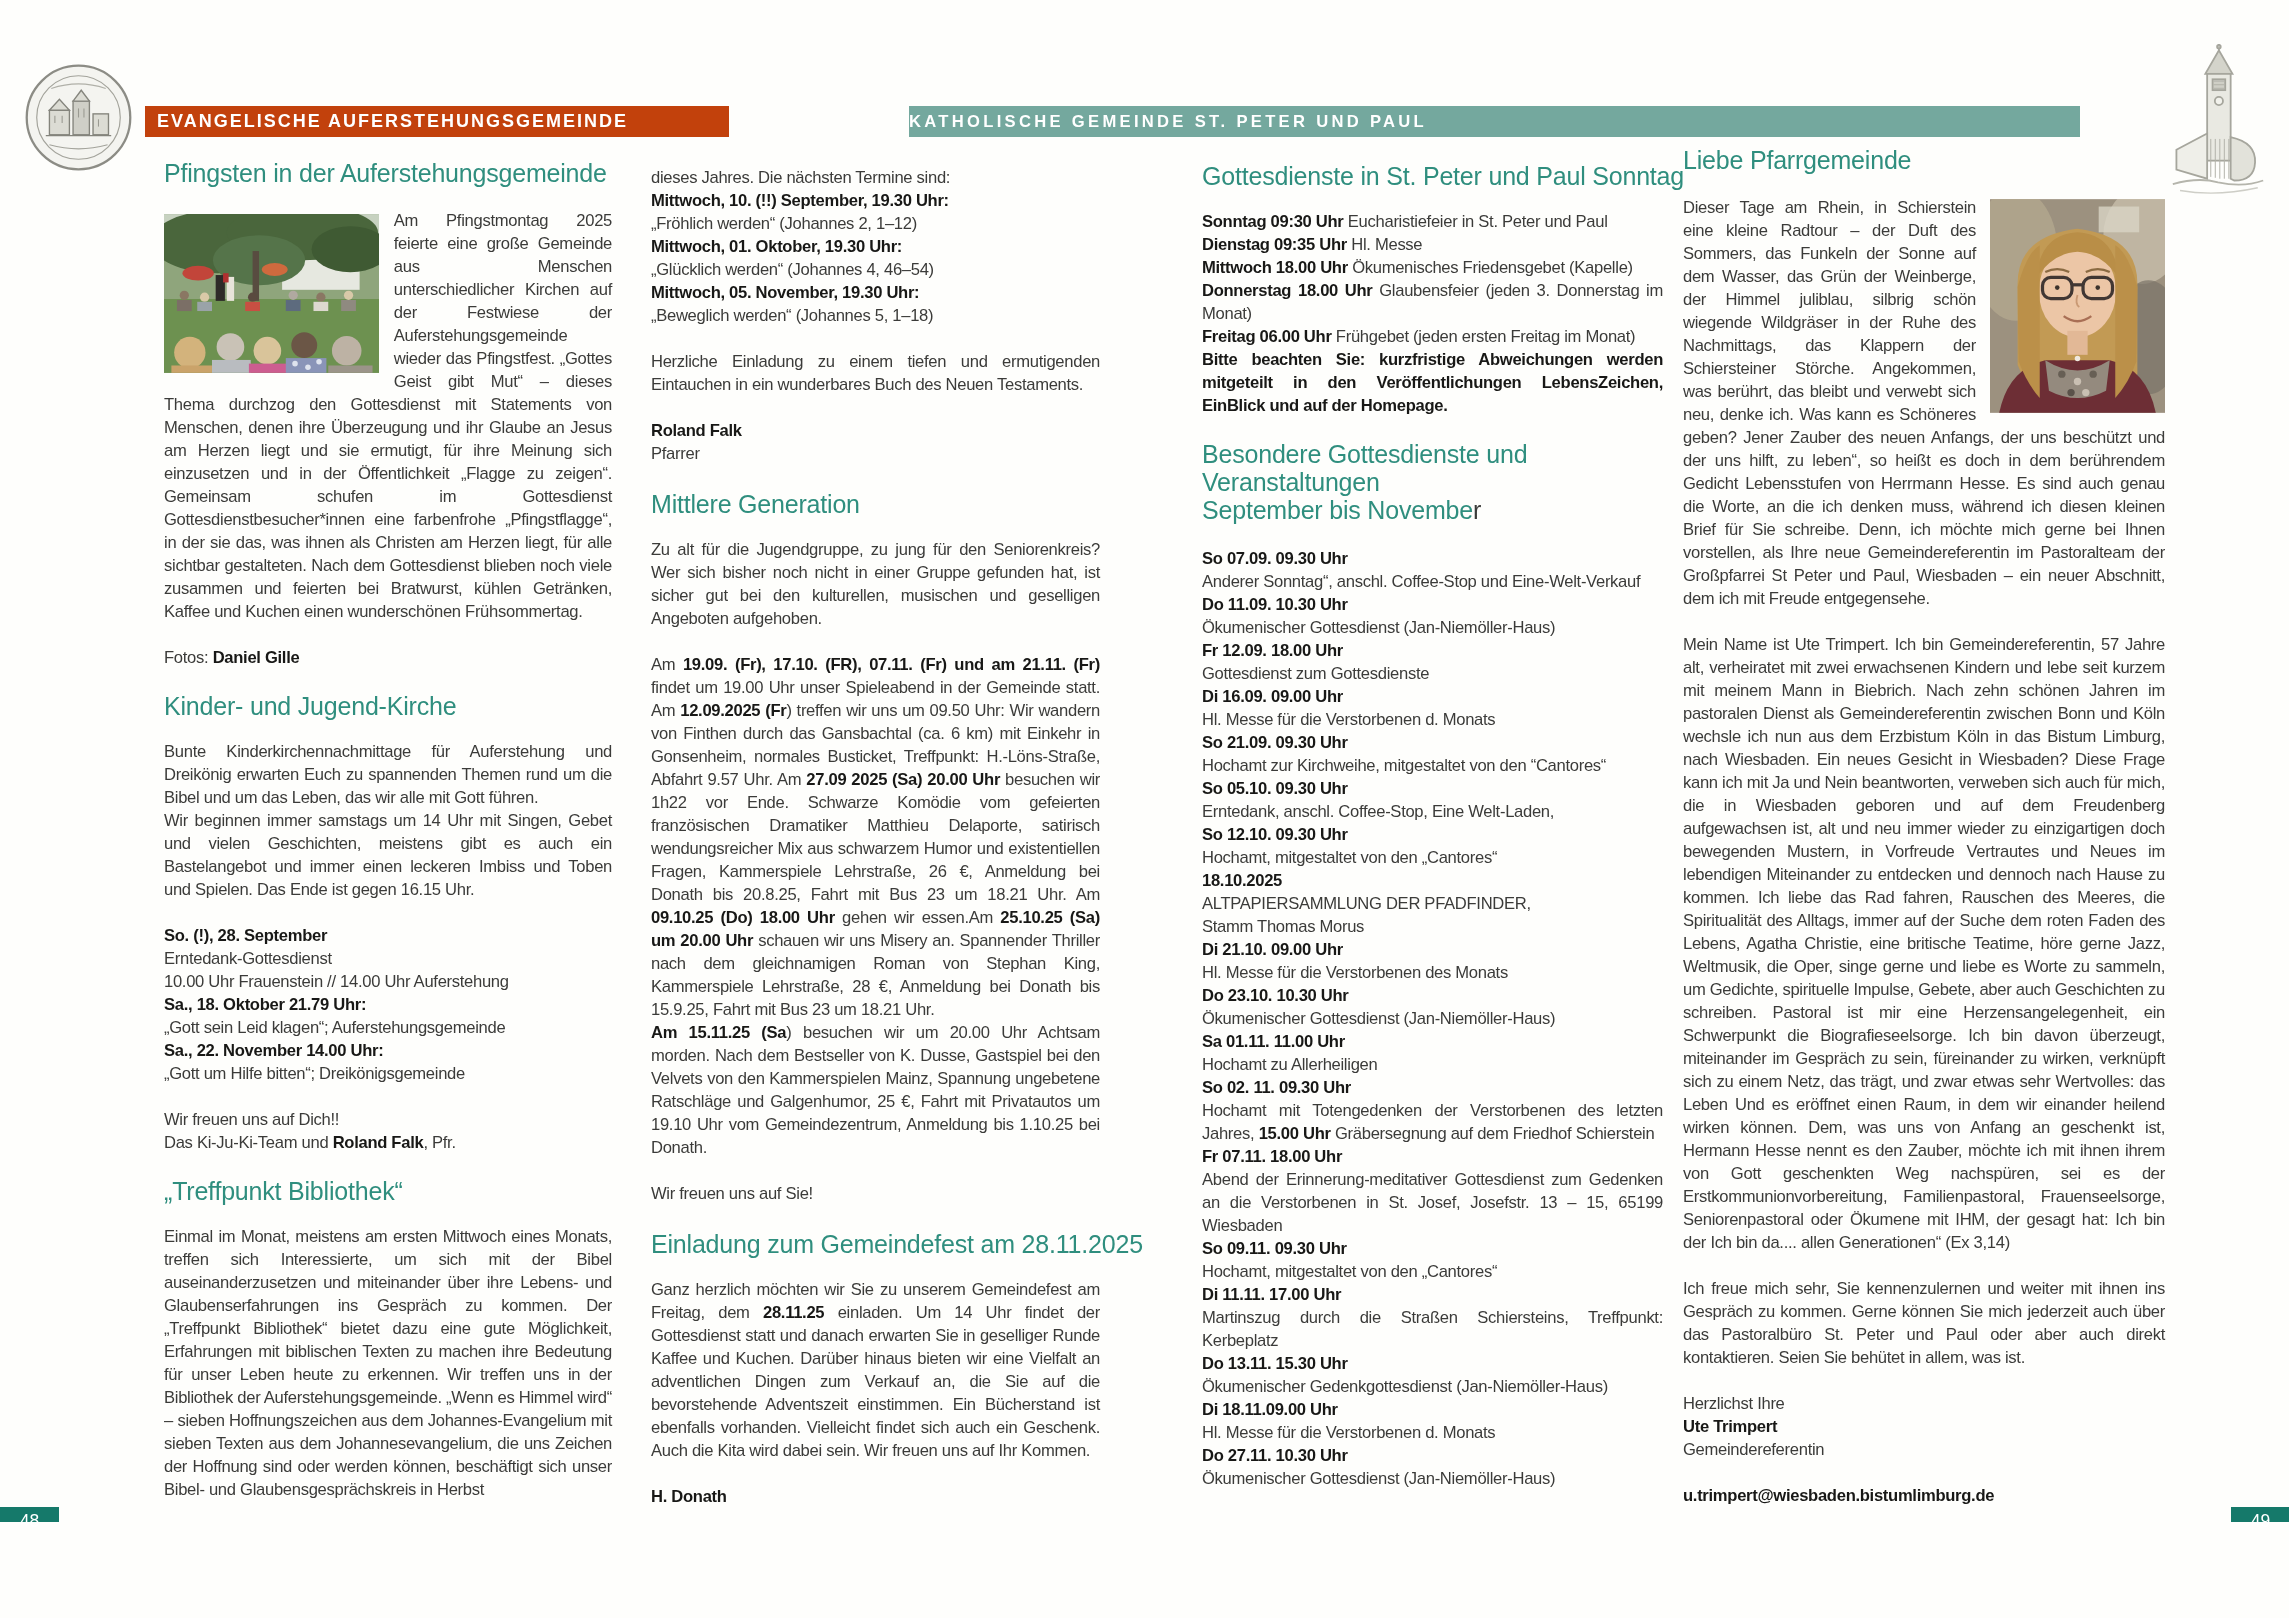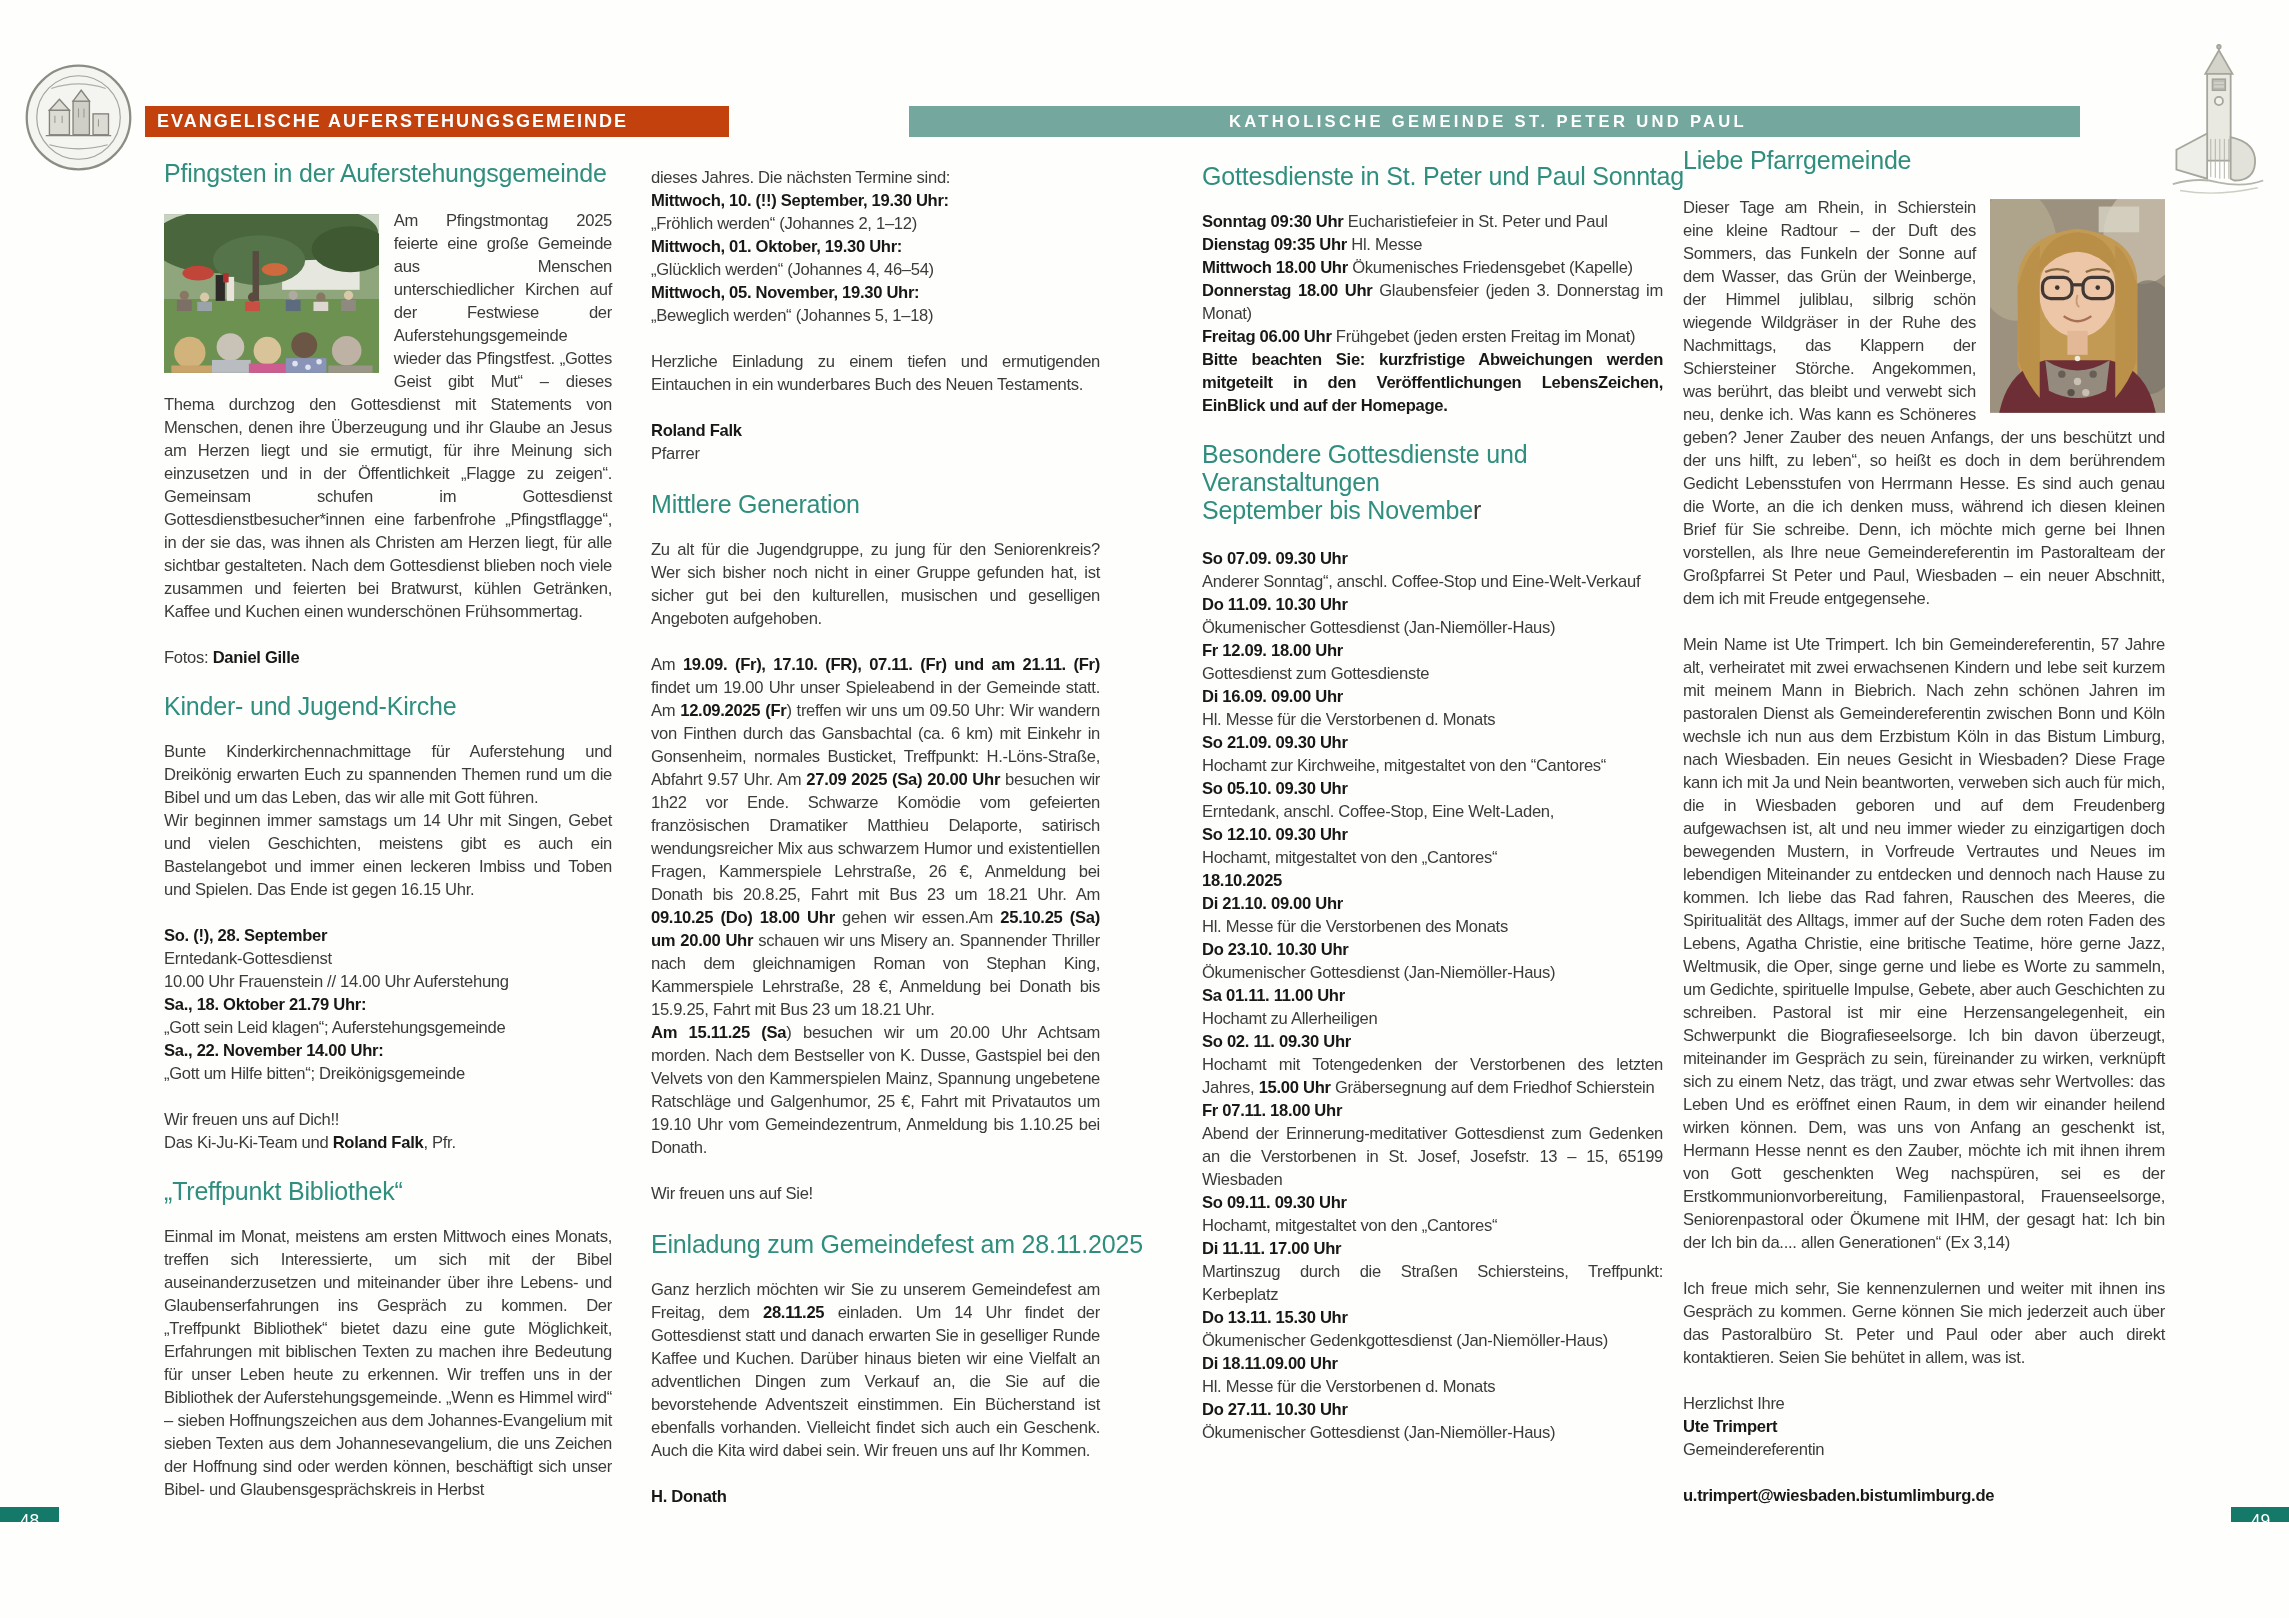--- a/index.html
+++ b/index.html
@@ -1,21 +1,21 @@
 <!DOCTYPE html>
 <html style="font-size:14.8px"><head>
 <meta charset="utf-8">
 <style>
   html,body{margin:0;padding:0}
   body{width:2290px;height:1619px;position:relative;background:#fefefc;
        font-family:"Liberation Sans", sans-serif;overflow:hidden}
   .sheet{position:absolute;inset:0}
   .bar{position:absolute;top:106px;height:31px;color:#ffffff;font-weight:700;box-sizing:border-box}
   .bar-left{left:145px;width:584px;background:#c2410c;font-size:18px;letter-spacing:2px;line-height:31px;padding-left:12px}
-  .bar-right{left:909px;width:1171px;background:#74a89e;font-size:16.6px;letter-spacing:3.3px;line-height:31px;text-align:center;padding-right:13px}
+  .bar-right{left:909px;width:1171px;background:#74a89e;font-size:16.6px;letter-spacing:3.3px;line-height:31px;text-align:left;padding-right:13px}
   .col{position:absolute;font-size:16.6px;line-height:23px;letter-spacing:-0.3px;color:#3b3b39}
   #col1{left:164px;top:159px;width:448px}
   #col2{left:651px;top:166px;width:449px}
   #col3{left:1202px;top:162px;width:461px}
   #col4{left:1683px;top:146px;width:482px}
   .sect{color:#2f8e7e;font-size:25px;line-height:28px;font-weight:400;letter-spacing:-0.2px;margin:0}
   .j{text-align:justify}
   .preline{white-space:pre-line}
   b{color:#181816}
   .bold{font-weight:700;color:#181816}
@@ -269,20 +269,22 @@
           <div class="desc j preline"><span>Erntedank, anschl. Coffee-Stop, Eine Welt-Laden,</span></div>
         </div>
 
         <div class="entry">
           <div class="time">So 12.10. 09.30 Uhr</div>
           <div class="desc j preline"><span>Hochamt, mitgestaltet von den „Cantores“</span></div>
         </div>
 
         <div class="entry">
           <div class="time">18.10.2025</div>
+          <div class="desc j preline"><span>ALTPAPIERSAMMLUNG DER PFADFINDER,
+Stamm Thomas Morus</span></div>
         </div>
 
         <div class="entry">
           <div class="time">Di 21.10. 09.00 Uhr</div>
           <div class="desc j preline"><span>Hl. Messe für die Verstorbenen des Monats</span></div>
         </div>
 
         <div class="entry">
           <div class="time">Do 23.10. 10.30 Uhr</div>
           <div class="desc j preline"><span>Ökumenischer Gottesdienst (Jan-Niemöller-Haus)</span></div>

